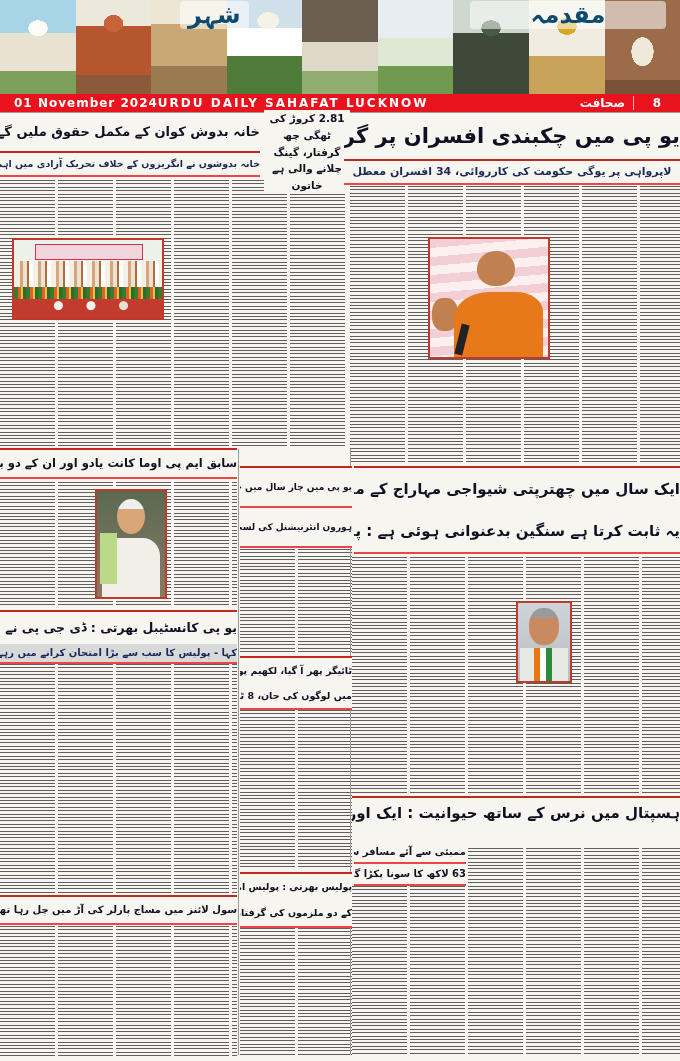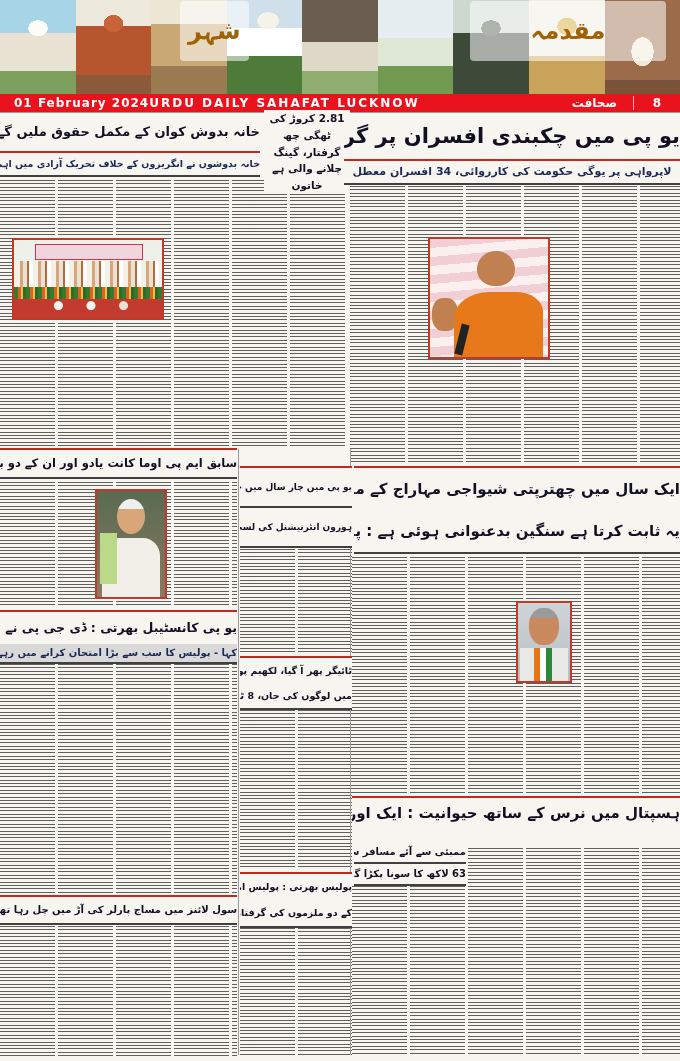--- a/index.html
+++ b/index.html
@@ -10,43 +10,43 @@
   .mh{flex:1;height:94px;}
   .m1{background:radial-gradient(ellipse 16px 13px at 50% 30%,#fdfdf8 60%,transparent 61%),linear-gradient(to bottom,#a8d4e8 0 35%,#e8e2d2 35% 75%,#7da05e 75%);}
   .m2{background:radial-gradient(ellipse 16px 14px at 50% 25%,#c8643a 60%,transparent 61%),linear-gradient(to bottom,#ece8dc 0 28%,#b5562f 28% 80%,#8a5a3a 80%);}
   .m3{background:linear-gradient(to bottom,#ece6d4 0 25%,#c9a876 25% 70%,#9a7a50 70%);}
   .m4{background:radial-gradient(ellipse 18px 14px at 55% 22%,#f5f2e8 60%,transparent 61%),linear-gradient(to bottom,#cfe0ea 0 30%,#ffffff 30% 60%,#4e7a3a 60%);}
   .m5{background:linear-gradient(to bottom,#6b5d4f 0 45%,#ded8c8 45% 75%,#8fae6f 75%);}
   .m6{background:linear-gradient(to bottom,#e6eef2 0 40%,#dfe8d5 40% 70%,#6f9a4f 70%);}
   .m7{background:radial-gradient(ellipse 16px 13px at 50% 30%,#4a5a48 60%,transparent 61%),linear-gradient(to bottom,#cdd8ce 0 35%,#3d4a3a 35%);}
   .m8{background:radial-gradient(ellipse 16px 14px at 50% 28%,#d4a92a 60%,transparent 61%),linear-gradient(to bottom,#f0ece0 0 60%,#caa35a 60%);}
   .m9{background:radial-gradient(ellipse 20px 26px at 50% 55%,#f0e8d8 55%,transparent 56%),linear-gradient(to bottom,#9c6b4a 0 85%,#7a5238 85%);}
-  .mast-title{position:absolute;top:1px;color:#a16207;font-weight:bold;font-size:24px;direction:rtl;
-              background:rgba(255,255,255,0.55);padding:16px 8px;border-radius:4px;}
+  .mast-title{position:absolute;top:1px;color:#0c4a6e;font-weight:bold;font-size:24px;direction:rtl;
+              background:rgba(255,255,255,0.55);padding:0 8px;border-radius:4px;}
   .mt-left{left:180px;}
   .mt-right{left:470px;width:180px;text-align:center;letter-spacing:4px;}
   
   .datebar{position:absolute;left:0;top:94px;width:680px;height:18px;background:#e8131c;color:#fff;
            display:flex;align-items:center;font-weight:bold;font-size:12px;}
   .db-date{margin-left:14px;letter-spacing:1px;}
   .db-title{flex:1;letter-spacing:2px;}
-  .db-urdu{direction:rtl;margin-right:16px;}
+  .db-urdu{direction:rtl;margin-right:8px;}
   .db-page{width:46px;text-align:center;border-left:1px solid rgba(255,255,255,.7);}
   .top-rule{position:absolute;left:0;top:112px;width:680px;height:1px;background:#9a9a9a;}
   
   .bt{position:absolute;z-index:1;
       background-image:
         repeating-linear-gradient(to right,rgba(0,0,0,0) 0 55px,#f7f5f0 55px 58px),
         repeating-linear-gradient(to bottom,rgba(45,45,45,0.75) 0 1px,rgba(0,0,0,0) 1px 3.4px);}
   
   .hl,.sub{direction:rtl;text-align:center;font-weight:bold;white-space:nowrap;overflow:hidden;
            color:#101022;background:#f7f5f0;}
   .hblock{position:absolute;z-index:2;background:#f7f5f0;}
   .redtop{border-top:2px solid #c2281e;}
-  .redbot{border-bottom:2px solid #404040;}
+  .redbot{border-bottom:2px solid #ef4444;}
   .sub{color:#1c2a55;}
   .graybg{background:#d9d9d9;}
   .dividers div{position:absolute;width:1px;background:#9a9a9a;z-index:1;}
   
   .photo{position:absolute;z-index:3;border:2px solid #c0392b;overflow:hidden;}
   .photo div{position:absolute;}
   .ph-group{left:12px;top:238px;width:148px;height:78px;background:#eef0ea;}
   .g-banner{top:5%;left:14%;width:72%;height:18%;background:#f0d5dd;border:1px solid #cc3355;}
   .g-people{top:27%;left:1%;width:98%;height:33%;
             background:repeating-linear-gradient(90deg,#f5f0e5 0 5px,#d9a679 5px 8px,#e8e3d5 8px 12px,#b56a3a 12px 14px,#fff 14px 18px);}
@@ -86,21 +86,21 @@
     <div class="mh m5"></div>
     <div class="mh m6"></div>
     <div class="mh m7"></div>
     <div class="mh m8"></div>
     <div class="mh m9"></div>
   </div>
   <div class="mast-title mt-left">شہر</div>
   <div class="mast-title mt-right">مقدمہ</div>
 
   <div class="datebar">
-    <span class="db-date">01 February 2024</span>
+    <span class="db-date">01 November 2024</span>
     <span class="db-title">URDU DAILY SAHAFAT LUCKNOW</span>
     <span class="db-urdu">صحافت</span>
     <span class="db-page">8</span>
   </div>
   <div class="top-rule"></div>
 
   <div class="hblock" style="left:0;top:113px;width:260px;">
     <div class="hl" style="font-size:13px;height:38px;line-height:38px;">خانہ بدوش کوان کے مکمل حقوق ملیں گے : اسیم ارون</div>
     <div class="sub redtop redbot" style="font-size:9.5px;height:22px;line-height:22px;">خانہ بدوشوں نے انگریزوں کے خلاف تحریک آزادی میں اہم کردار ادا کیا : نریندر کشیپ</div>
   </div>

